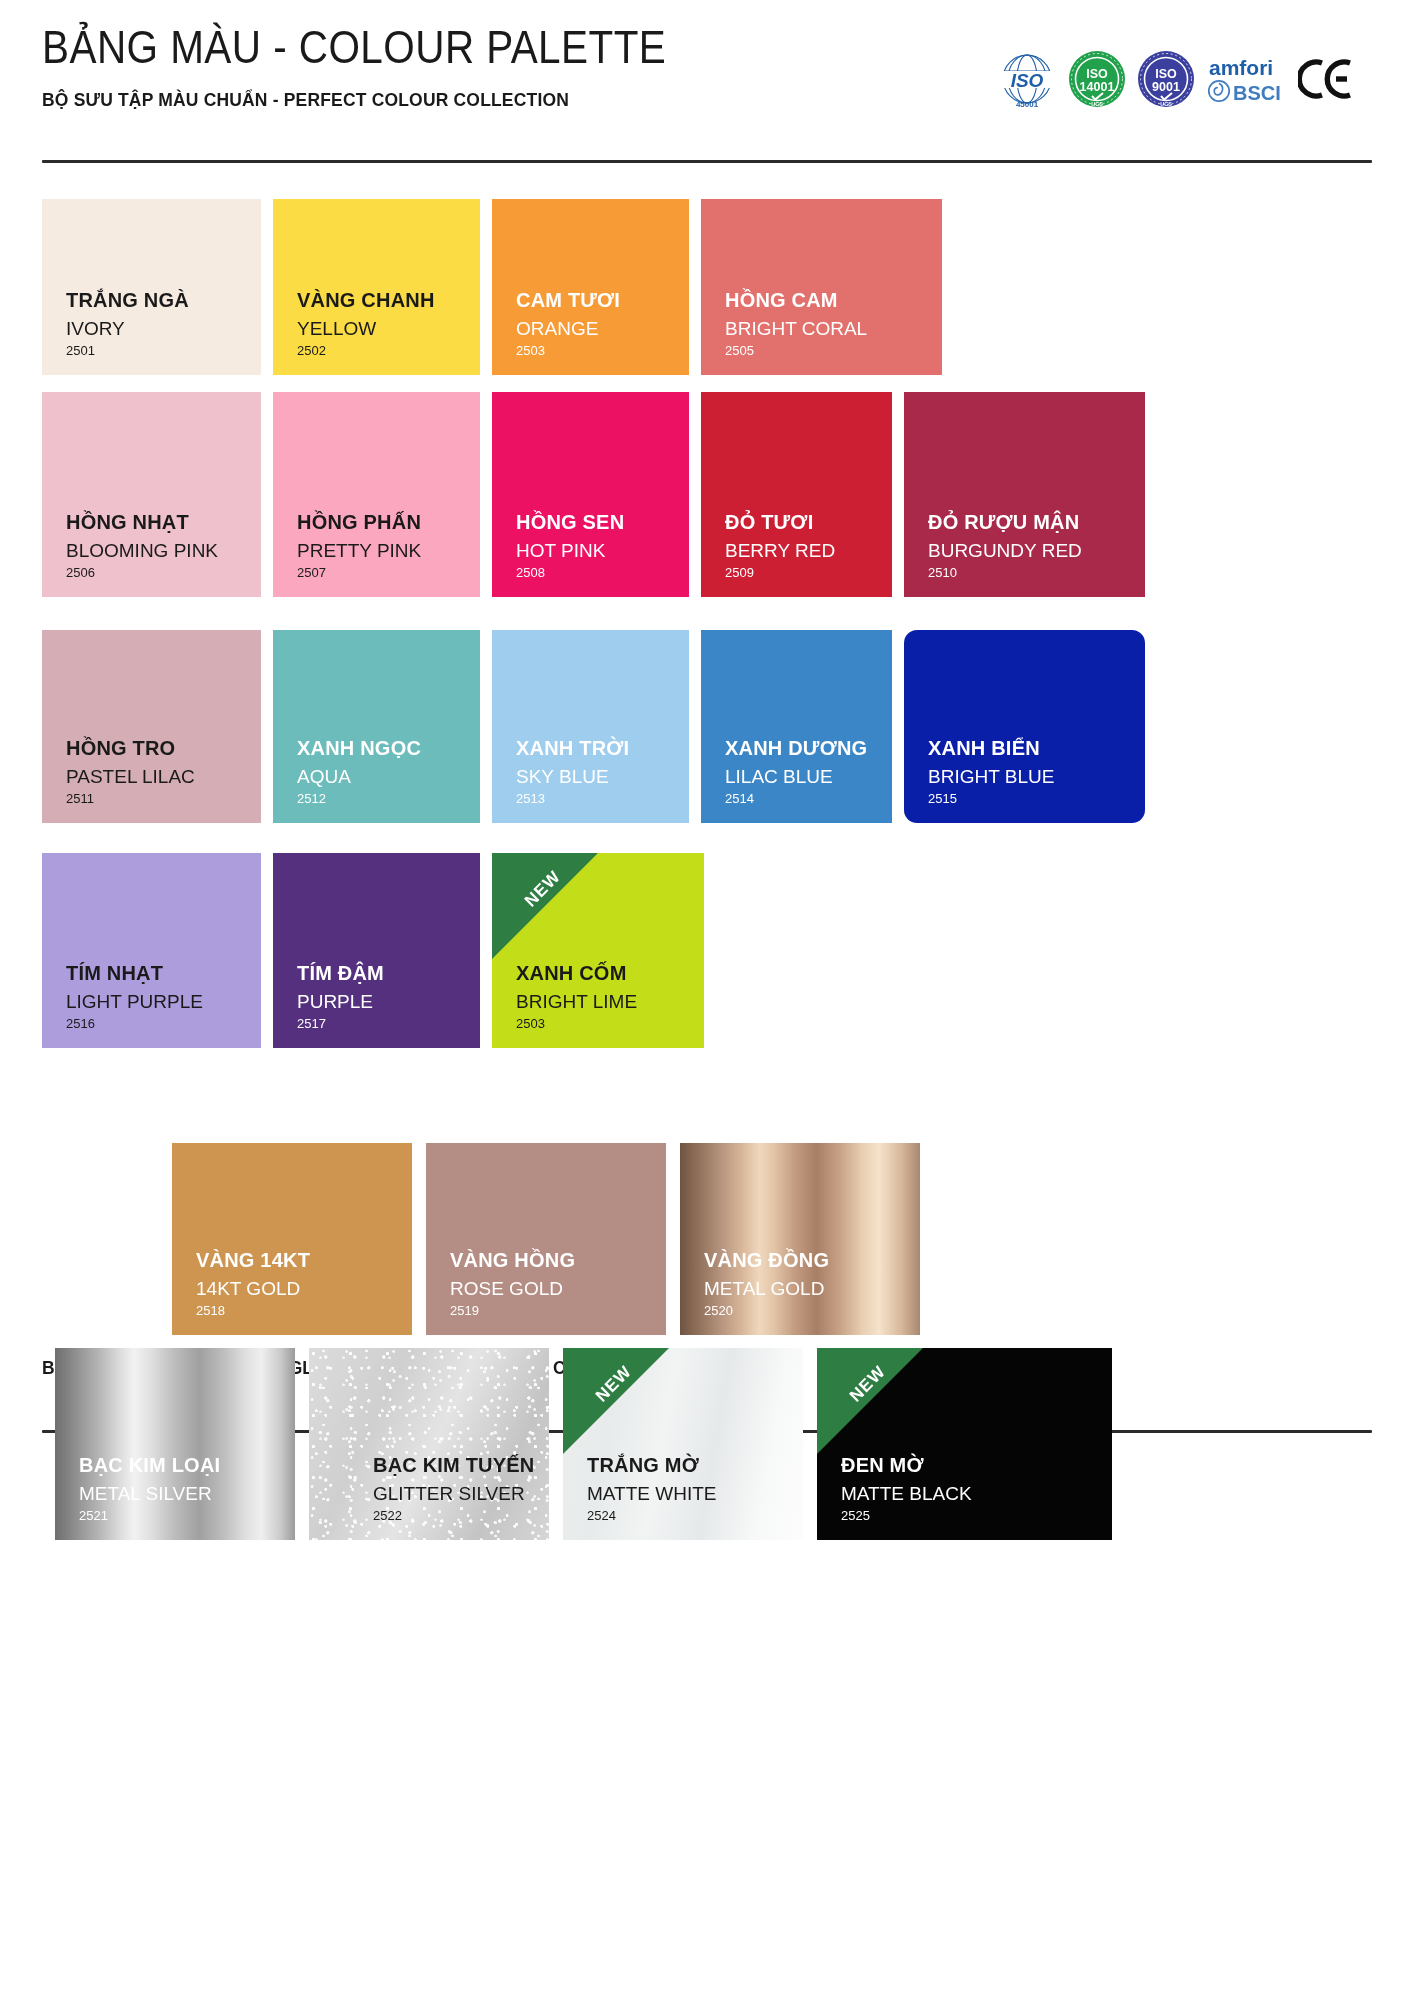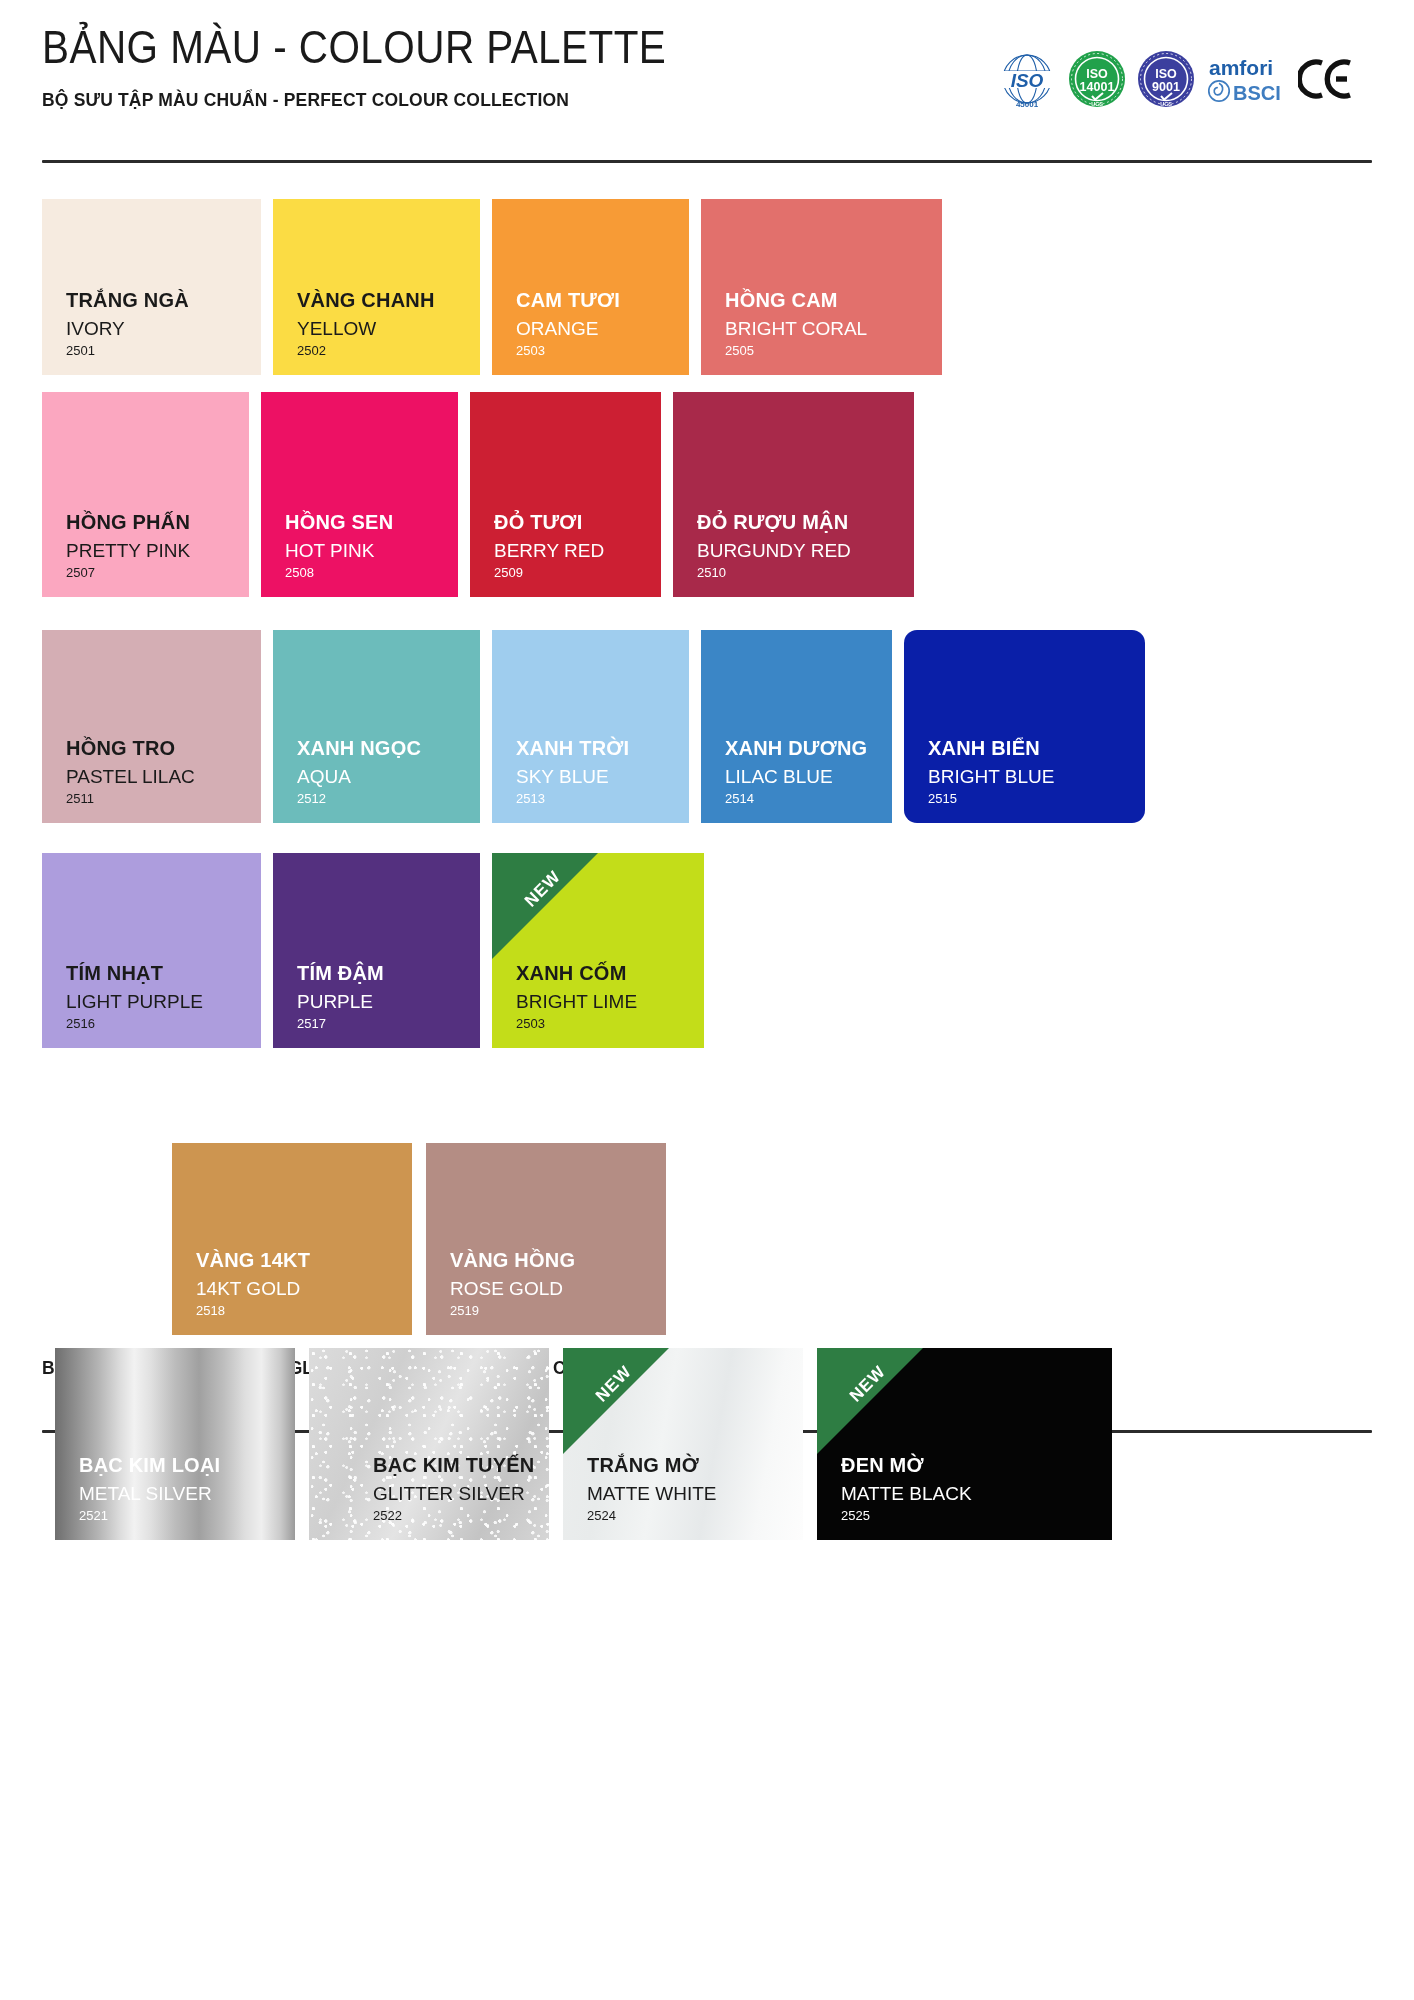--- a/index.html
+++ b/index.html
@@ -301,20 +301,27 @@
       </div>
       <div class="swatch" style="width: 241px; height: 176px; background: rgb(226, 112, 108); color: rgb(255, 255, 255);">
         <div class="sw-text">
           <div class="sw-vn">HỒNG CAM</div>
           <div class="sw-en">BRIGHT CORAL</div>
           <div class="sw-code">2505</div>
         </div>
       </div>
     </div>
   <div class="grid row2">
+      <div class="swatch" style="width: 219px; height: 205px; background: rgb(238, 193, 204); color: rgb(26, 26, 26);">
+        <div class="sw-text">
+          <div class="sw-vn">HỒNG NHẠT</div>
+          <div class="sw-en">BLOOMING PINK</div>
+          <div class="sw-code">2506</div>
+        </div>
+      </div>
       <div class="swatch" style="width: 207px; height: 205px; background: rgb(251, 167, 192); color: rgb(26, 26, 26);">
         <div class="sw-text">
           <div class="sw-vn">HỒNG PHẤN</div>
           <div class="sw-en">PRETTY PINK</div>
           <div class="sw-code">2507</div>
         </div>
       </div>
       <div class="swatch" style="width: 197px; height: 205px; background: rgb(237, 17, 100); color: rgb(255, 255, 255);">
         <div class="sw-text">
           <div class="sw-vn">HỒNG SEN</div>
@@ -412,20 +419,27 @@
           <div class="sw-code">2518</div>
         </div>
       </div>
       <div class="swatch" style="width: 240px; height: 192px; background: rgb(180, 141, 132); color: rgb(255, 255, 255);">
         <div class="sw-text">
           <div class="sw-vn">VÀNG HỒNG</div>
           <div class="sw-en">ROSE GOLD</div>
           <div class="sw-code">2519</div>
         </div>
       </div>
+      <div class="swatch fill-metal-gold" style="width: 240px; height: 192px; color: rgb(255, 255, 255);">
+        <div class="sw-text">
+          <div class="sw-vn">VÀNG ĐỒNG</div>
+          <div class="sw-en">METAL GOLD</div>
+          <div class="sw-code">2520</div>
+        </div>
+      </div>
     </div>
   <div class="grid metal-row2">
       <div class="swatch fill-metal-silver" style="width: 240px; height: 192px; color: rgb(255, 255, 255);">
         <div class="sw-text">
           <div class="sw-vn">BẠC KIM LOẠI</div>
           <div class="sw-en">METAL SILVER</div>
           <div class="sw-code">2521</div>
         </div>
       </div>
       <div class="swatch fill-glitter-silver" style="width: 240px; height: 192px; color: rgb(26, 26, 26); padding-left: 40px;">

